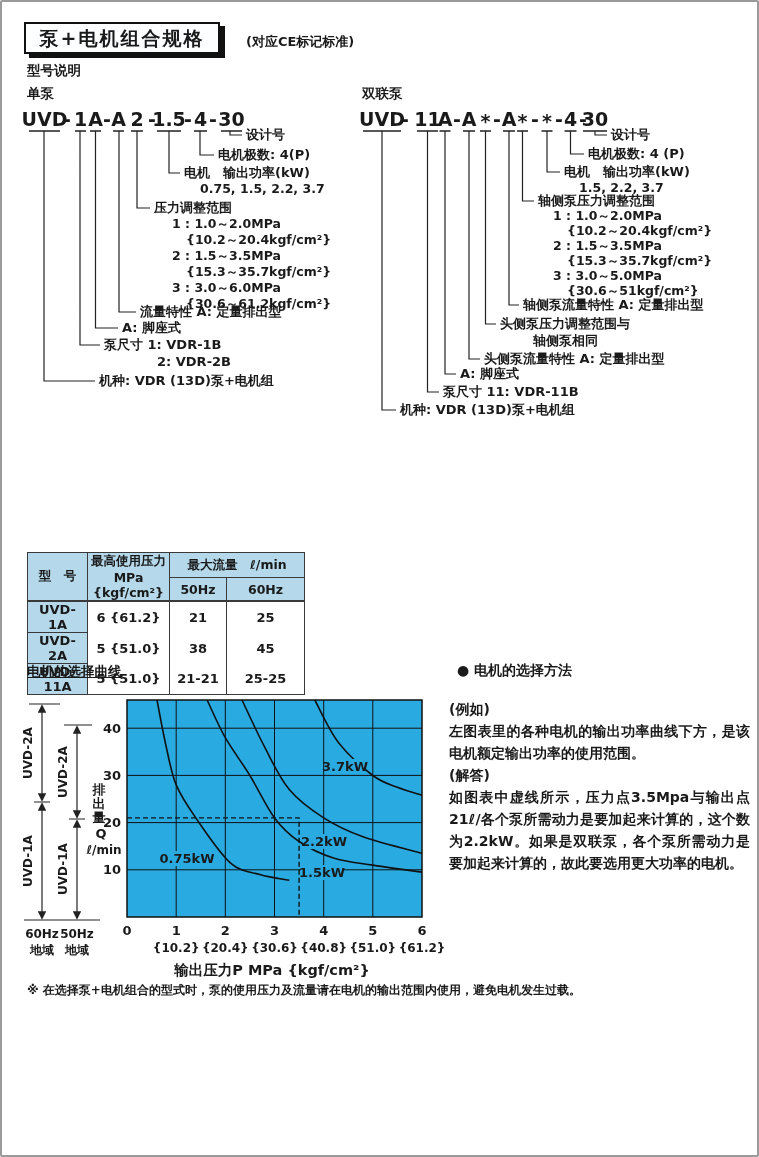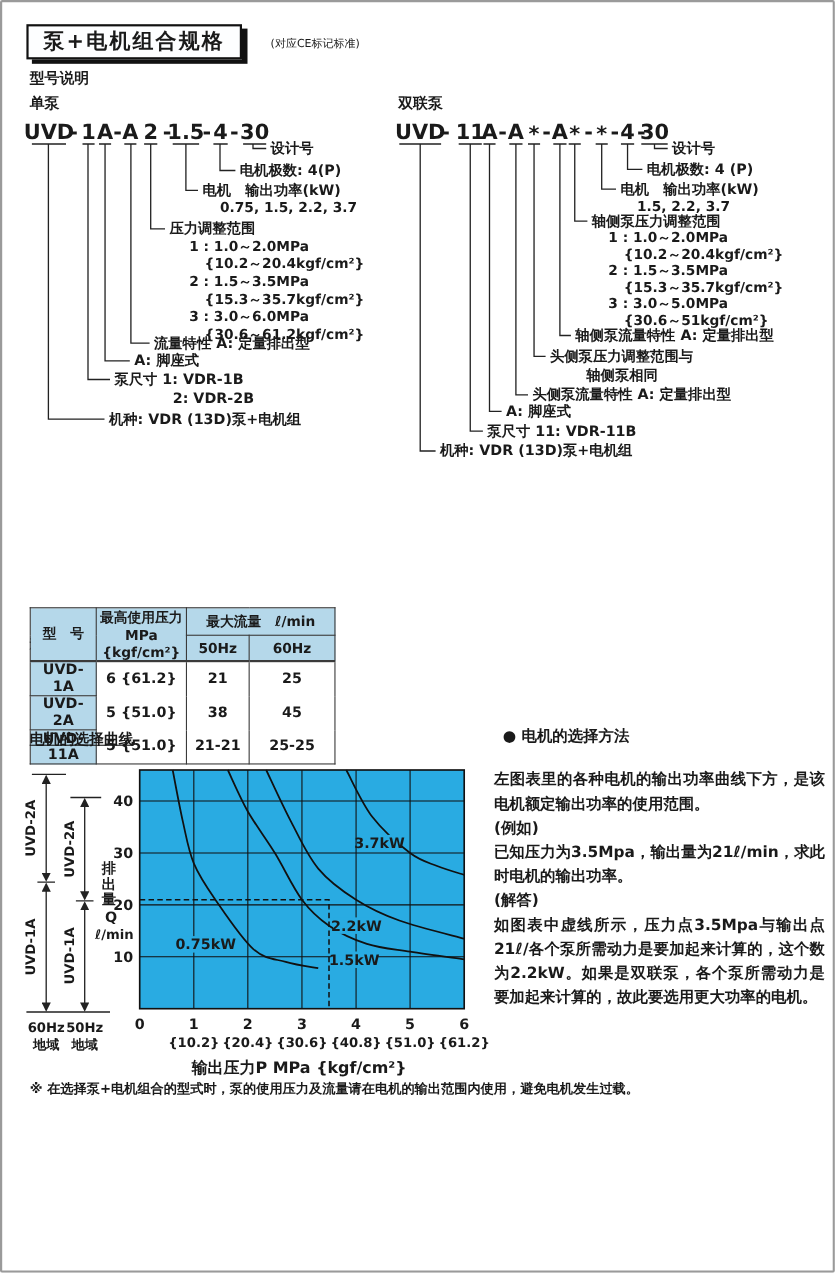--- a/index.html
+++ b/index.html
@@ -3,21 +3,21 @@
 <meta charset="utf-8">
 <style>
   html,body{margin:0;padding:0;background:#fff;}
   body{font-family:"DejaVu Sans","Liberation Sans",sans-serif;color:#1a1a1a;}
   .page{position:relative;width:755px;height:1153px;background:#ffffff;
         border:2px solid #9a9a9a;border-radius:2px;overflow:hidden;}
   .abs{position:absolute;}
   .title-box{left:22px;top:20px;width:192px;height:28px;line-height:28px;text-align:center;
              font-size:19px;font-weight:bold;letter-spacing:2px;border:2px solid #111;
              background:#fdfeff;box-shadow:5px 4px 0 #111;}
-  .subtitle{left:244px;top:31px;font-size:10px;font-weight:400;}
+  .subtitle{left:244px;top:31px;font-size:13px;font-weight:700;}
   .sec{font-size:13.5px;font-weight:600;}
   .sec-bold{font-size:14px;font-weight:bold;}
   svg text{fill:#1a1a1a;}
   .model-seg{font-size:19px;font-weight:600;}
   .co{font-size:13px;font-weight:600;}
   .co-sm{font-size:12.5px;font-weight:600;}
   .tick{font-size:13px;font-weight:600;}
   .tick-sm{font-size:12px;font-weight:600;}
   .spec-table{border-collapse:collapse;table-layout:fixed;width:277px;font-weight:600;}
   .spec-table td{border:1px solid #3a3a3a;text-align:center;padding:0;}
@@ -243,22 +243,21 @@
       <text x="252.5" y="260">{30.6}</text>
       <text x="301.7" y="260">{40.8}</text>
       <text x="350.8" y="260">{51.0}</text>
       <text x="400" y="260">{61.2}</text>
     </g>
     <text x="250" y="283" text-anchor="middle" style="font-size:14.5px;font-weight:bold;">输出压力P MPa {kgf/cm²}</text>
   </svg>
 
   <div class="abs method">
     <div class="hd">● 电机的选择方法</div>
+    <div>(例如)</div>
     <div>左图表里的各种电机的输出功率曲线下方，是该电机额定输出功率的使用范围。</div>
-    <div>(例如)</div>
-    <div>已知压力为3.5Mpa，输出量为21ℓ/min，求此时电机的输出功率。</div>
     <div>(解答)</div>
     <div>如图表中虚线所示，压力点3.5Mpa与输出点21ℓ/各个泵所需动力是要加起来计算的，这个数为2.2kW。如果是双联泵，各个泵所需动力是要加起来计算的，故此要选用更大功率的电机。</div>
   </div>
 
   <div class="abs footnote">※ 在选择泵+电机组合的型式时，泵的使用压力及流量请在电机的输出范围内使用，避免电机发生过载。</div>
 
 </div>
 
 </body></html>

